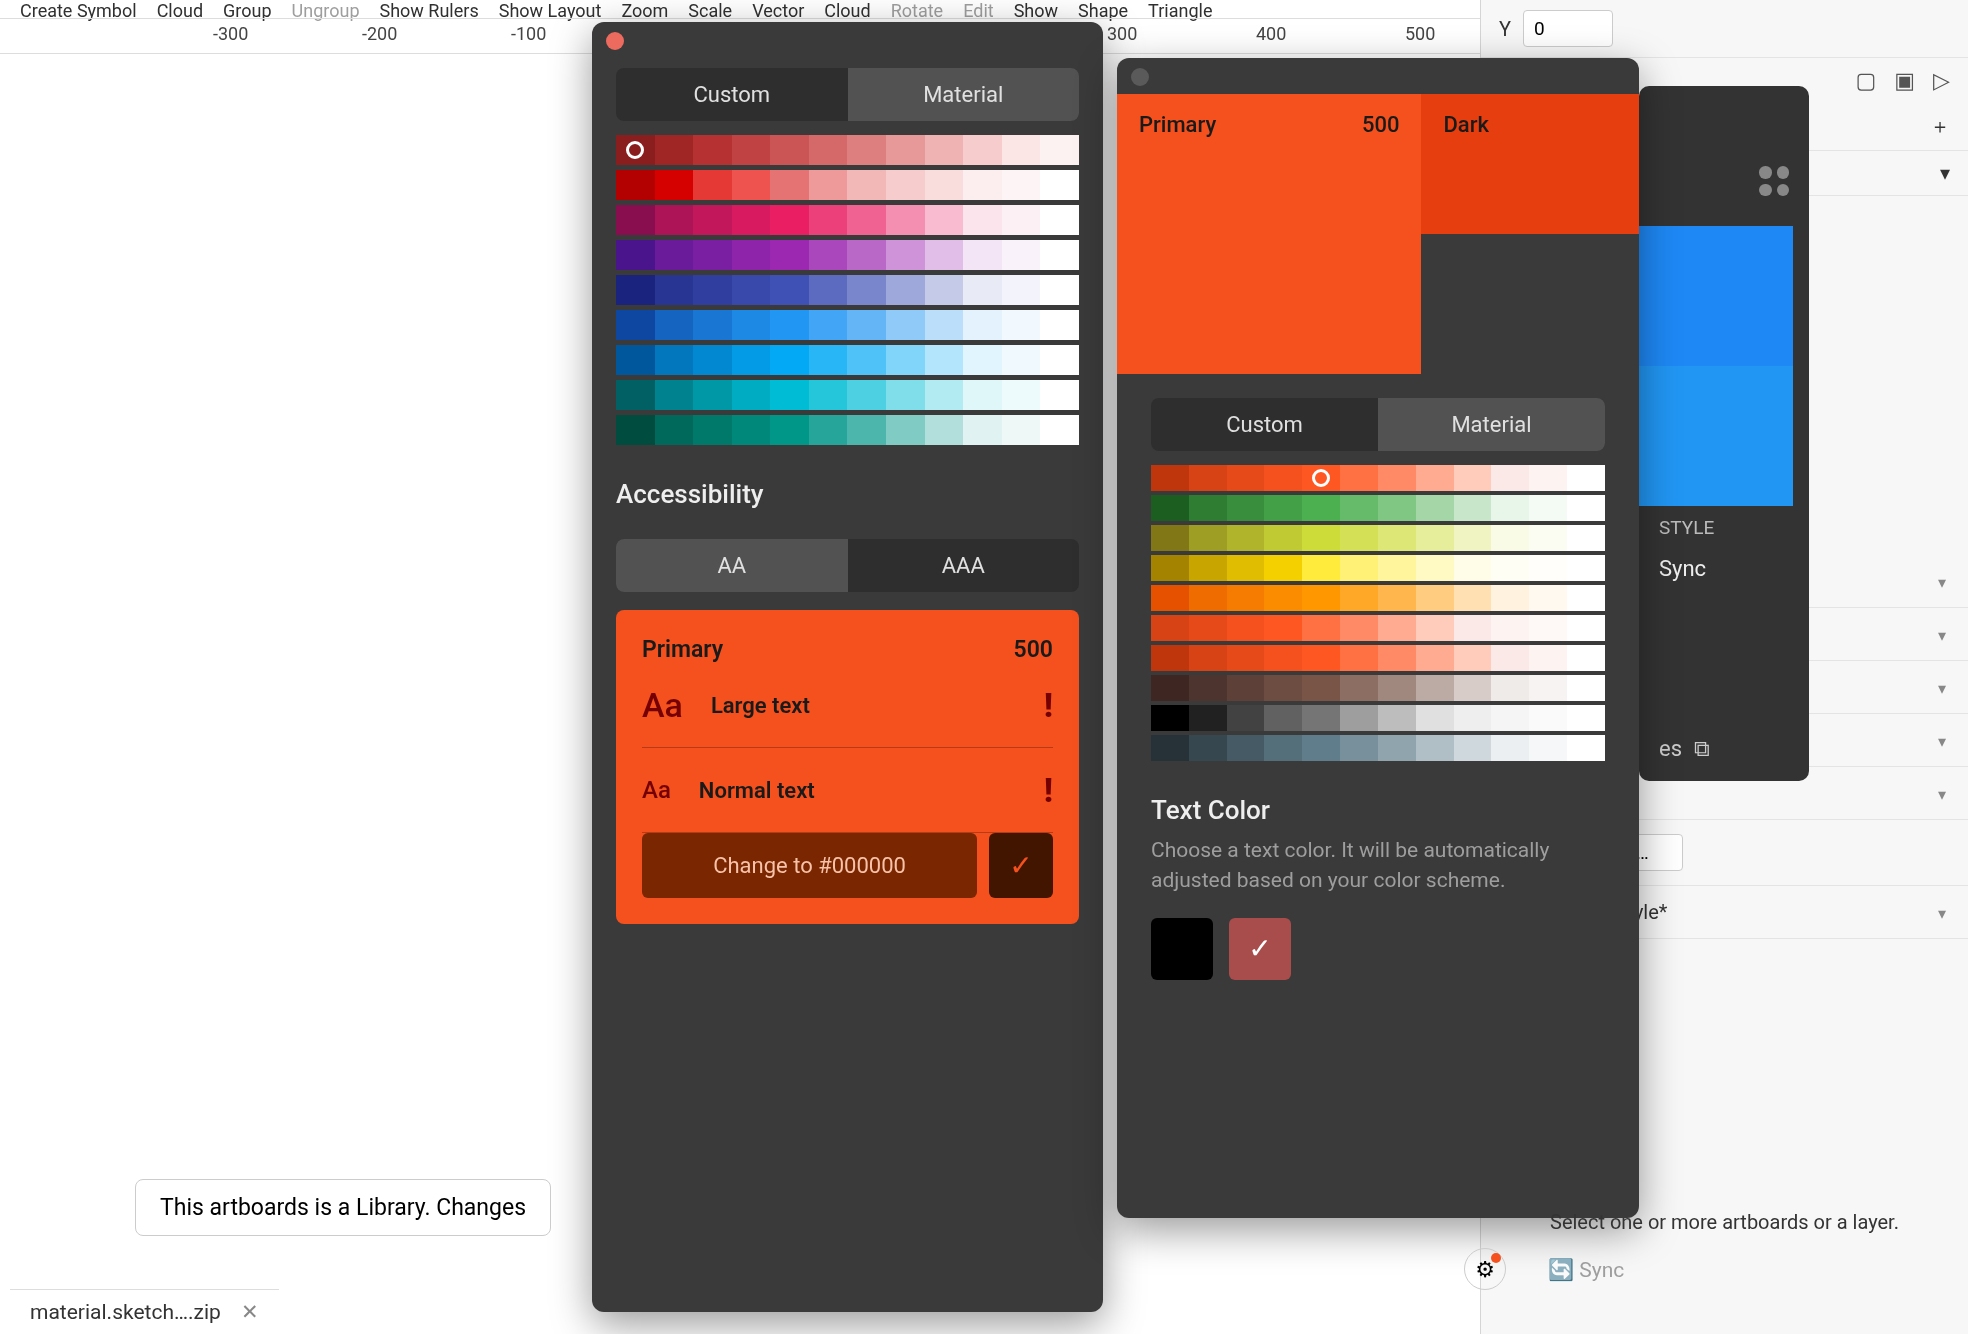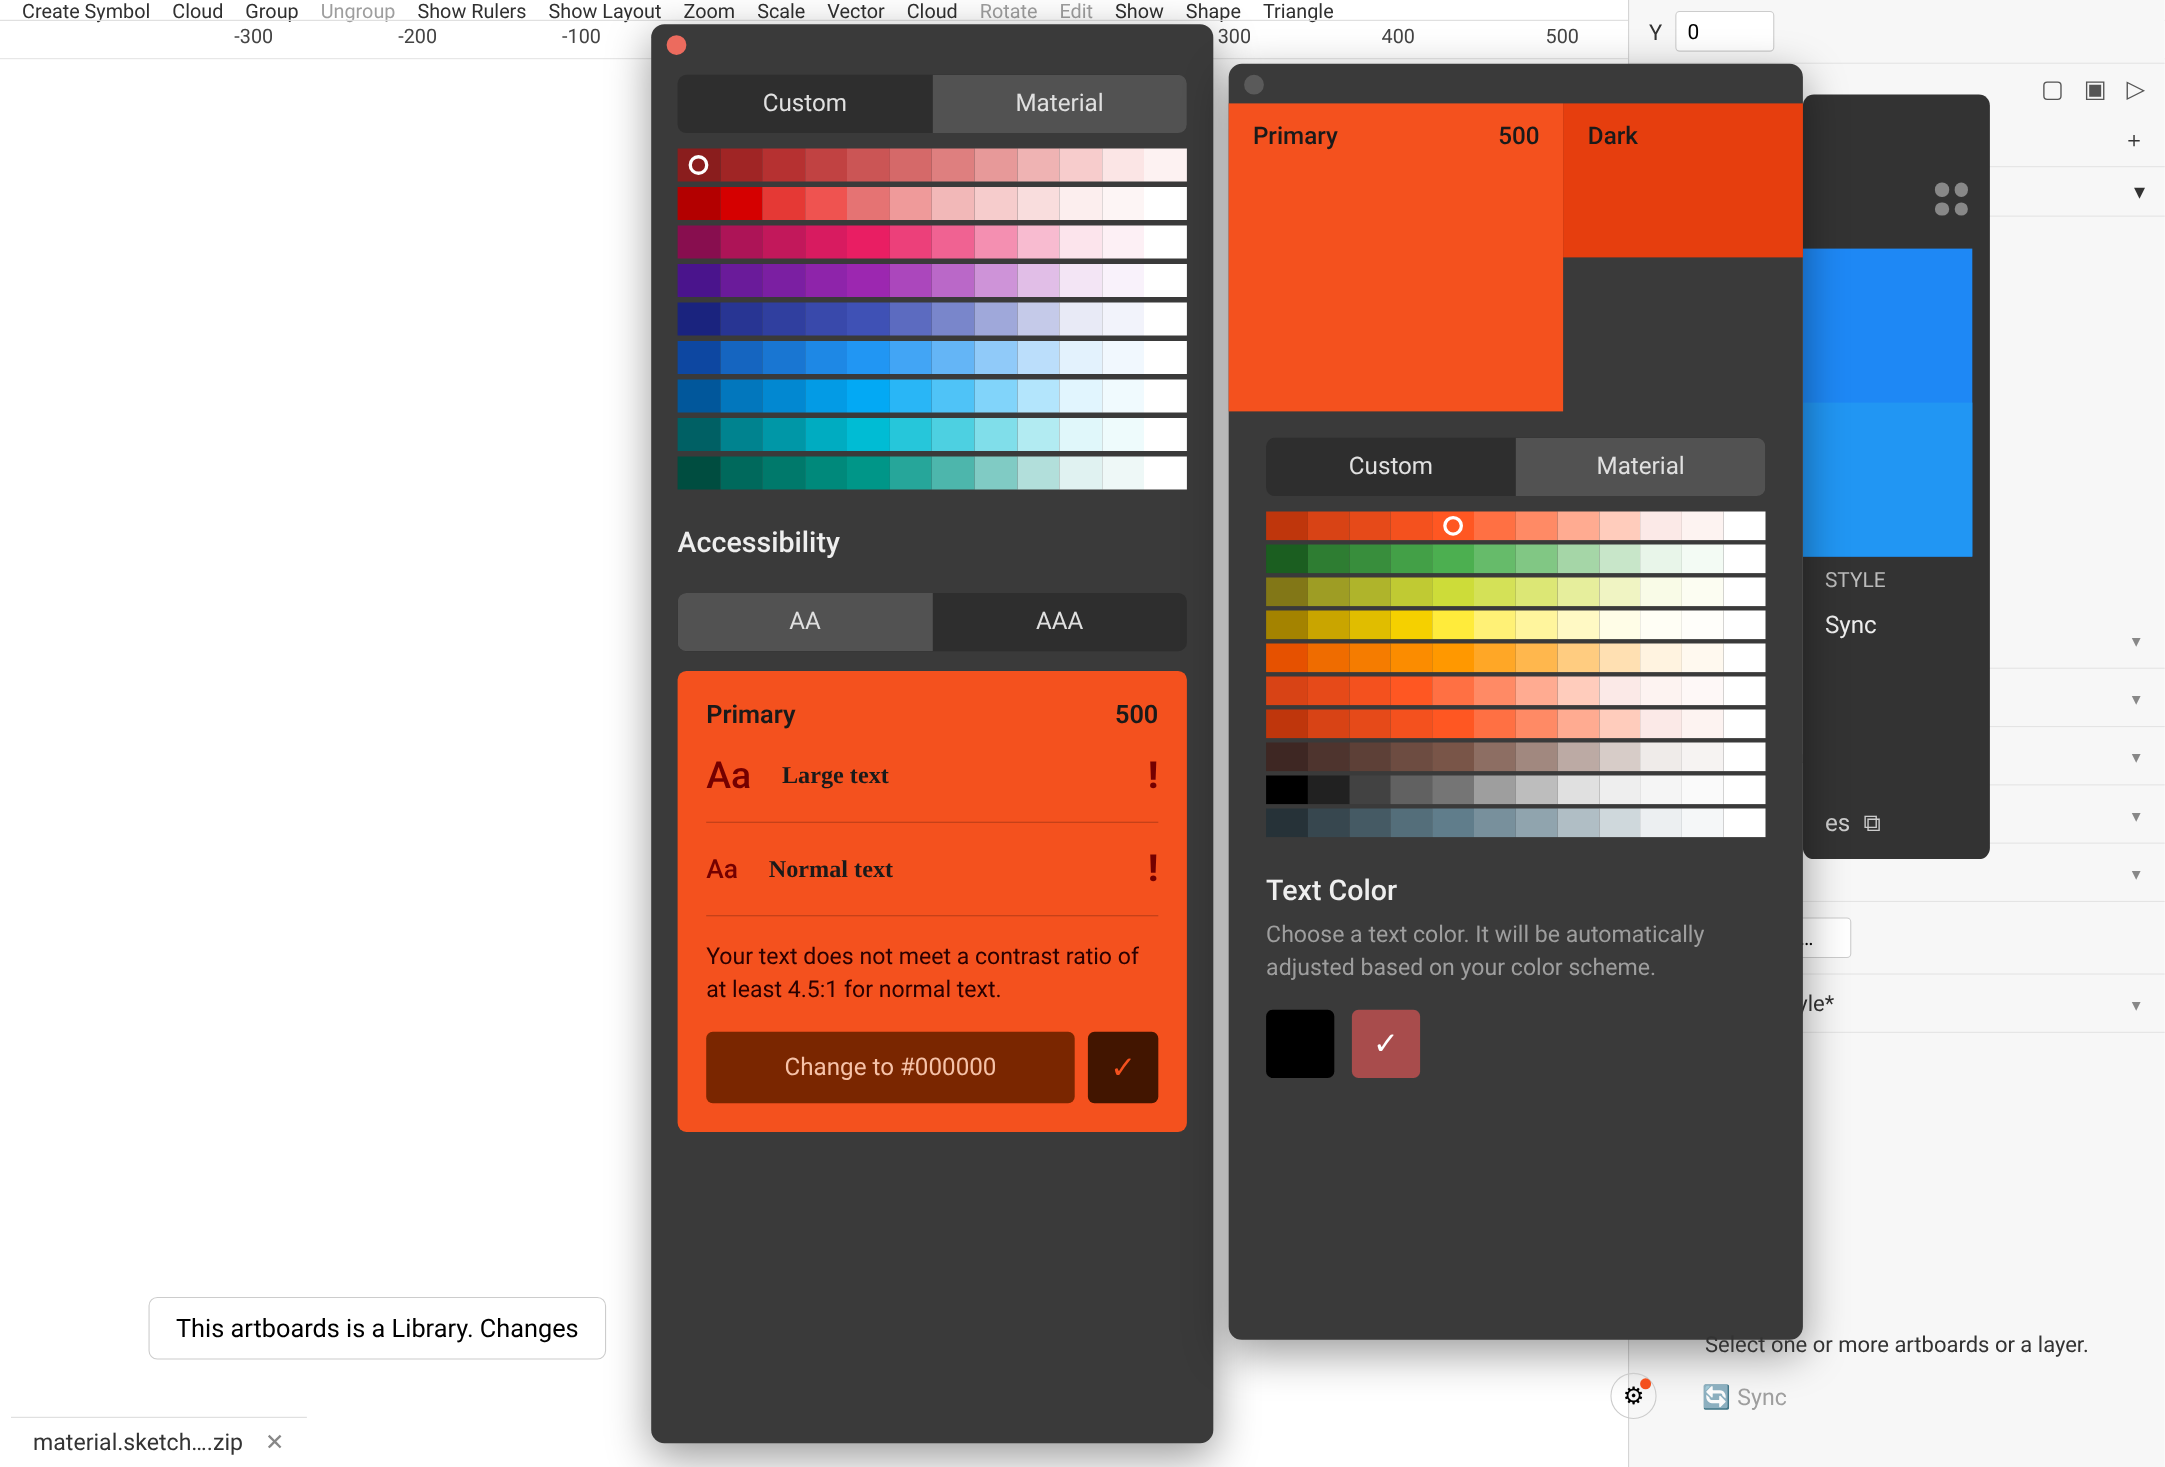--- a/index.html
+++ b/index.html
@@ -36,21 +36,21 @@
 .section-sub { font-size: 21px; color: #9e9e9e; line-height: 1.45; }
 
 .seg2 { margin-top: 20px; }
 
 .a11y-card { background: #f4511e; border-radius: 8px; margin-top: 18px; padding: 26px 26px; color: #1a1a1a; }
 .a11y-row { display: flex; justify-content: space-between; font-size: 23px; font-weight: 600; }
 .a11y-item { display: flex; align-items: center; gap: 28px; padding: 22px 0; border-bottom: 1px solid rgba(0,0,0,0.25); }
 .a11y-item:last-of-type { border-bottom: 1px solid rgba(0,0,0,0.25); }
 .a11y-aa { font-size: 34px; font-weight: 500; color: #740000; }
 .a11y-aa.small { font-size: 24px; }
-.a11y-label { font-size: 22px; font-weight: 600; flex:1;font-family:Liberation Serif, serif; }
+.a11y-label { font-size: 22px; font-weight: 600; flex:1; }
 .a11y-warn { font-size: 34px; font-weight: 800; color: #740000; }
 .a11y-msg { font-size: 21px; color: #2a0000; padding: 22px 0; line-height: 1.45; }
 .a11y-actions { display: flex; gap: 12px; }
 .btn-change { flex:1; background: #7a2600; color: #f6c2a8; font-size: 22px; padding: 20px; border: none; border-radius: 6px; cursor: pointer; }
 .btn-confirm { width: 64px; background: #421500; color: #f4511e; font-size: 28px; border: none; border-radius: 6px; cursor: pointer; display:flex; align-items:center; justify-content:center; }
 
 .panel2 { left: 1117px; top: 58px; width: 522px; height: 1160px; }
 
 .primary-block { display: grid; grid-template-columns: 1.4fr 1fr; grid-template-rows: 1fr 1fr; height: 280px; margin-top: 36px; }
 .primary-main { background: #f4511e; grid-row: 1/3; padding: 18px 22px; display: flex; justify-content: space-between; font-size: 22px; color: #1a1a1a; font-weight: 500; }
@@ -351,21 +351,20 @@
       <div class="a11y-item">
         <span class="a11y-aa">Aa</span>
         <span class="a11y-label">Large text</span>
         <span class="a11y-warn">!</span>
       </div>
       <div class="a11y-item">
         <span class="a11y-aa small">Aa</span>
         <span class="a11y-label">Normal text</span>
         <span class="a11y-warn">!</span>
       </div>
-      <div class="a11y-msg">Your text does not meet a contrast ratio of at least 4.5:1 for normal text.</div>
       <div class="a11y-actions">
         <button class="btn-change">Change to #000000</button>
         <button class="btn-confirm">✓</button>
       </div>
     </div>
   </div>
 </div>
 
 <div class="panel panel2">
   <div class="window-controls">

